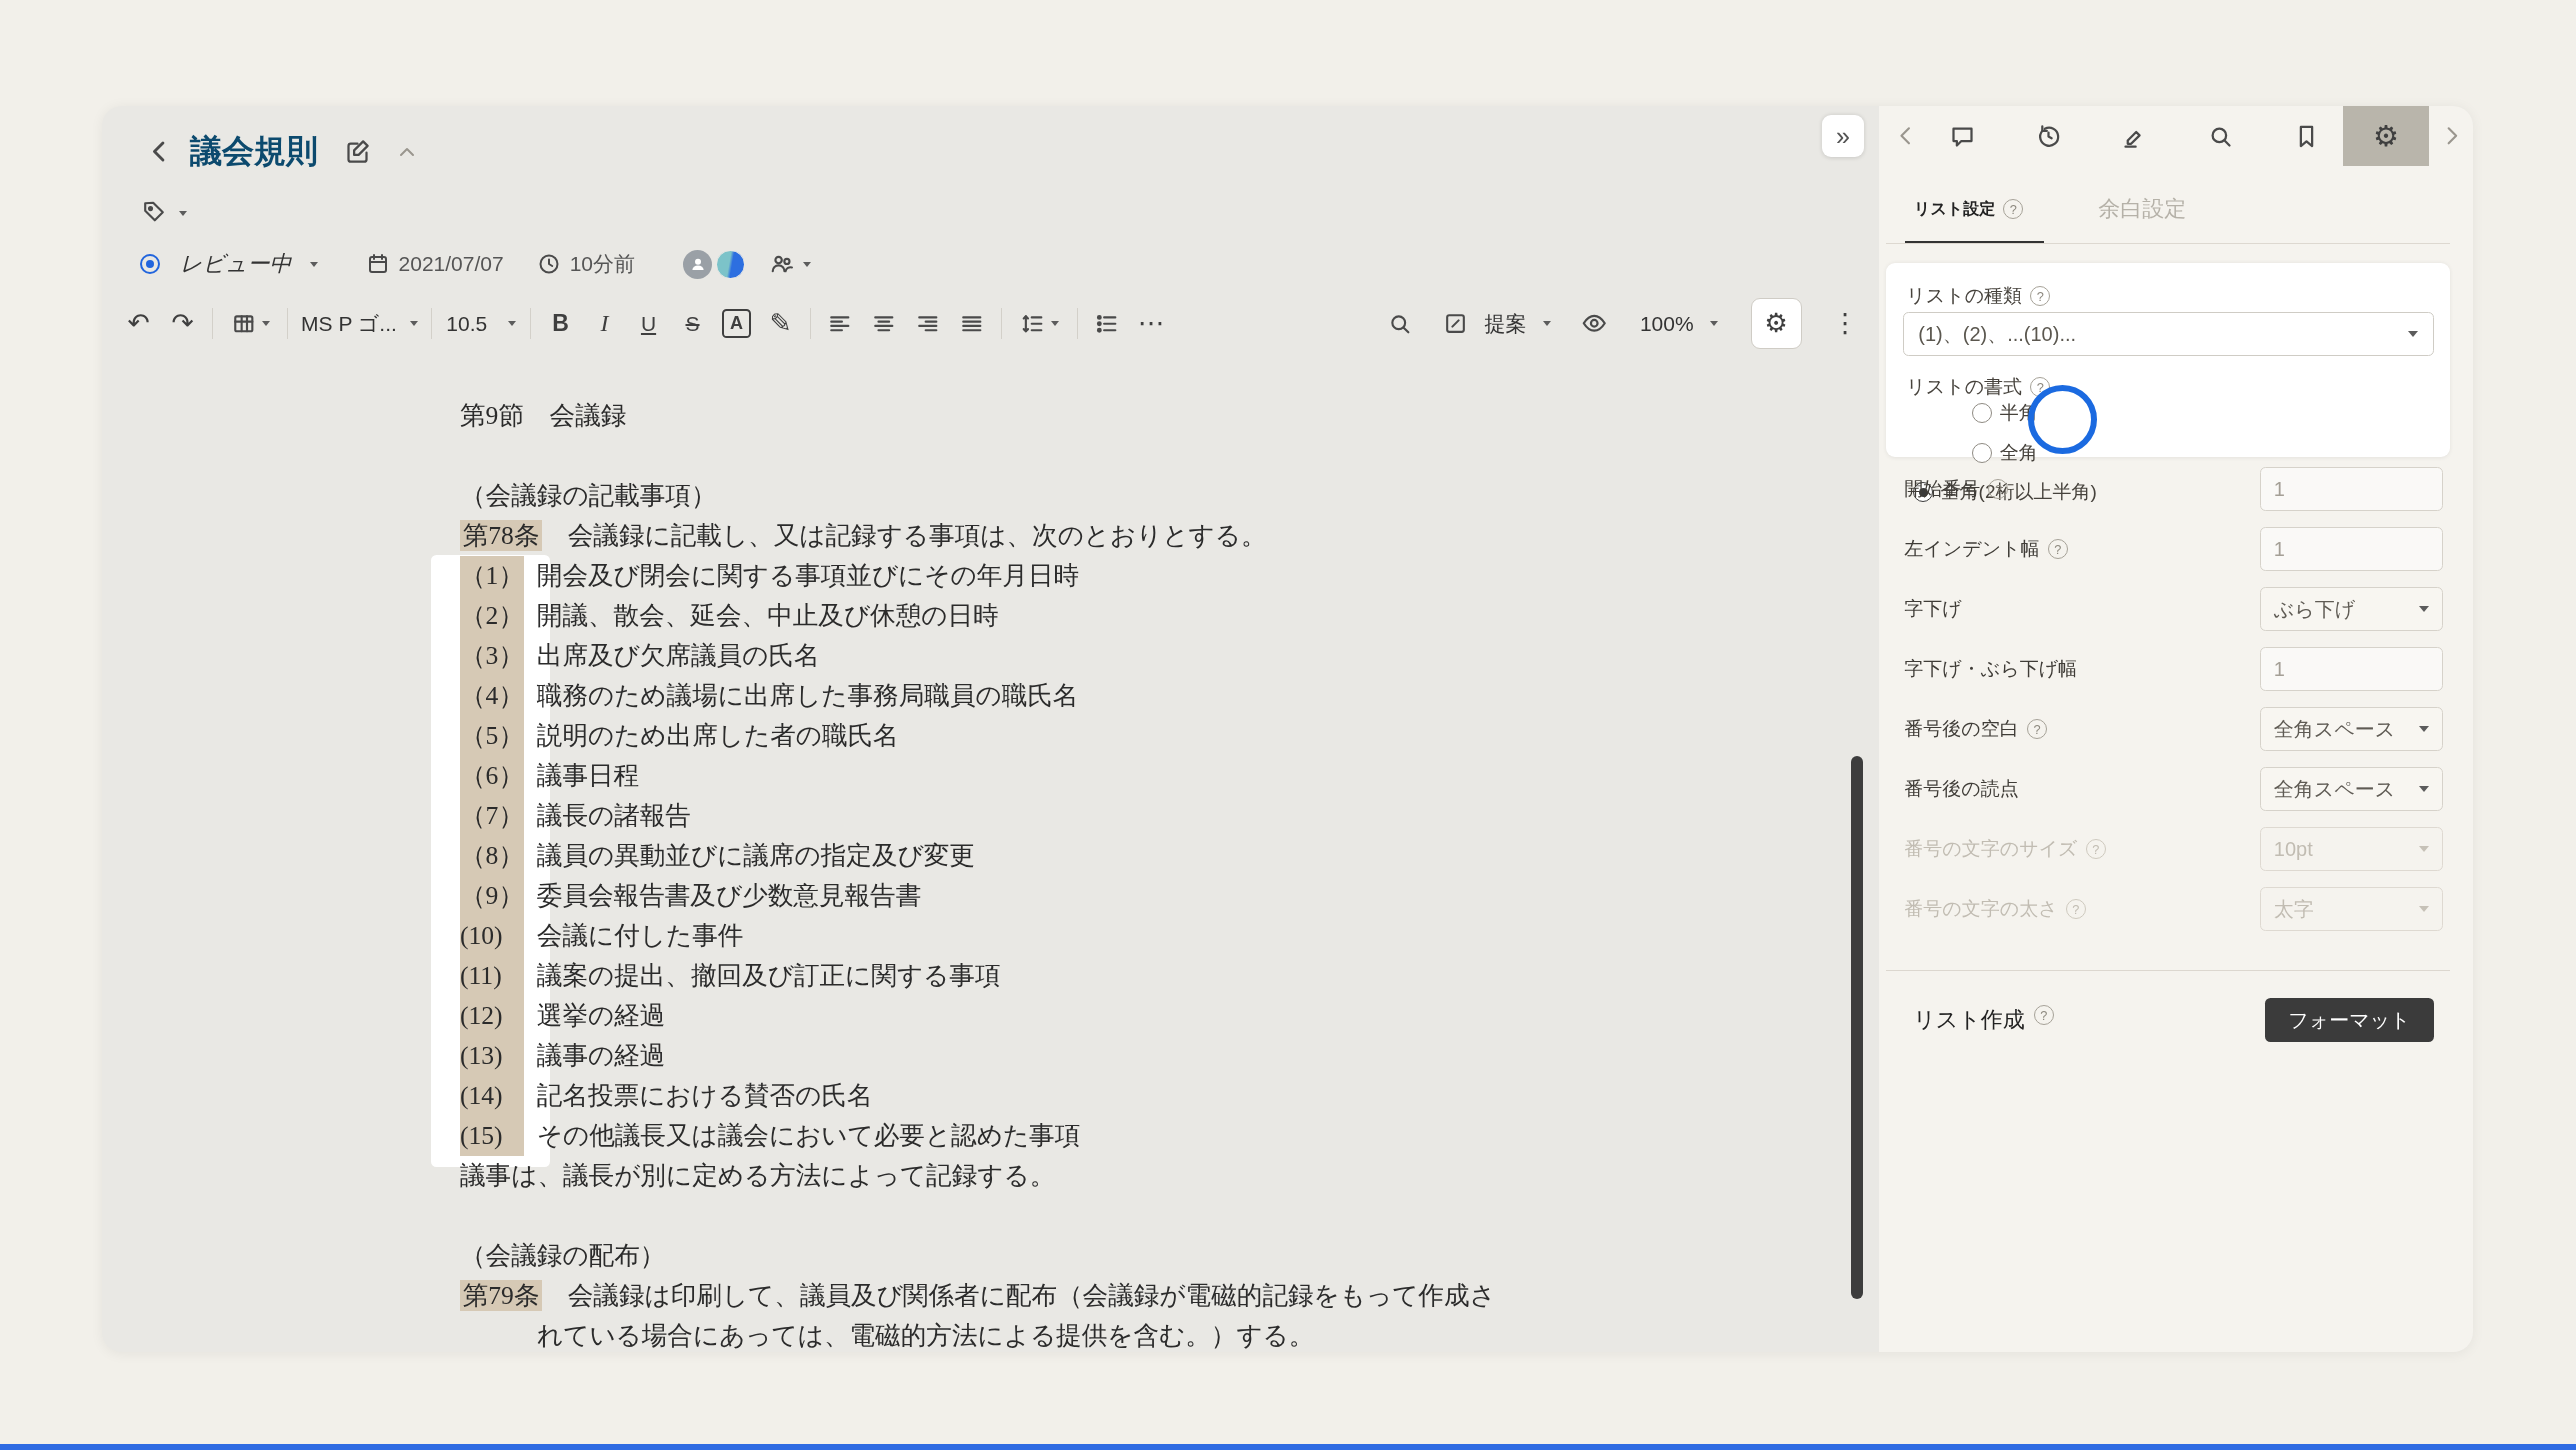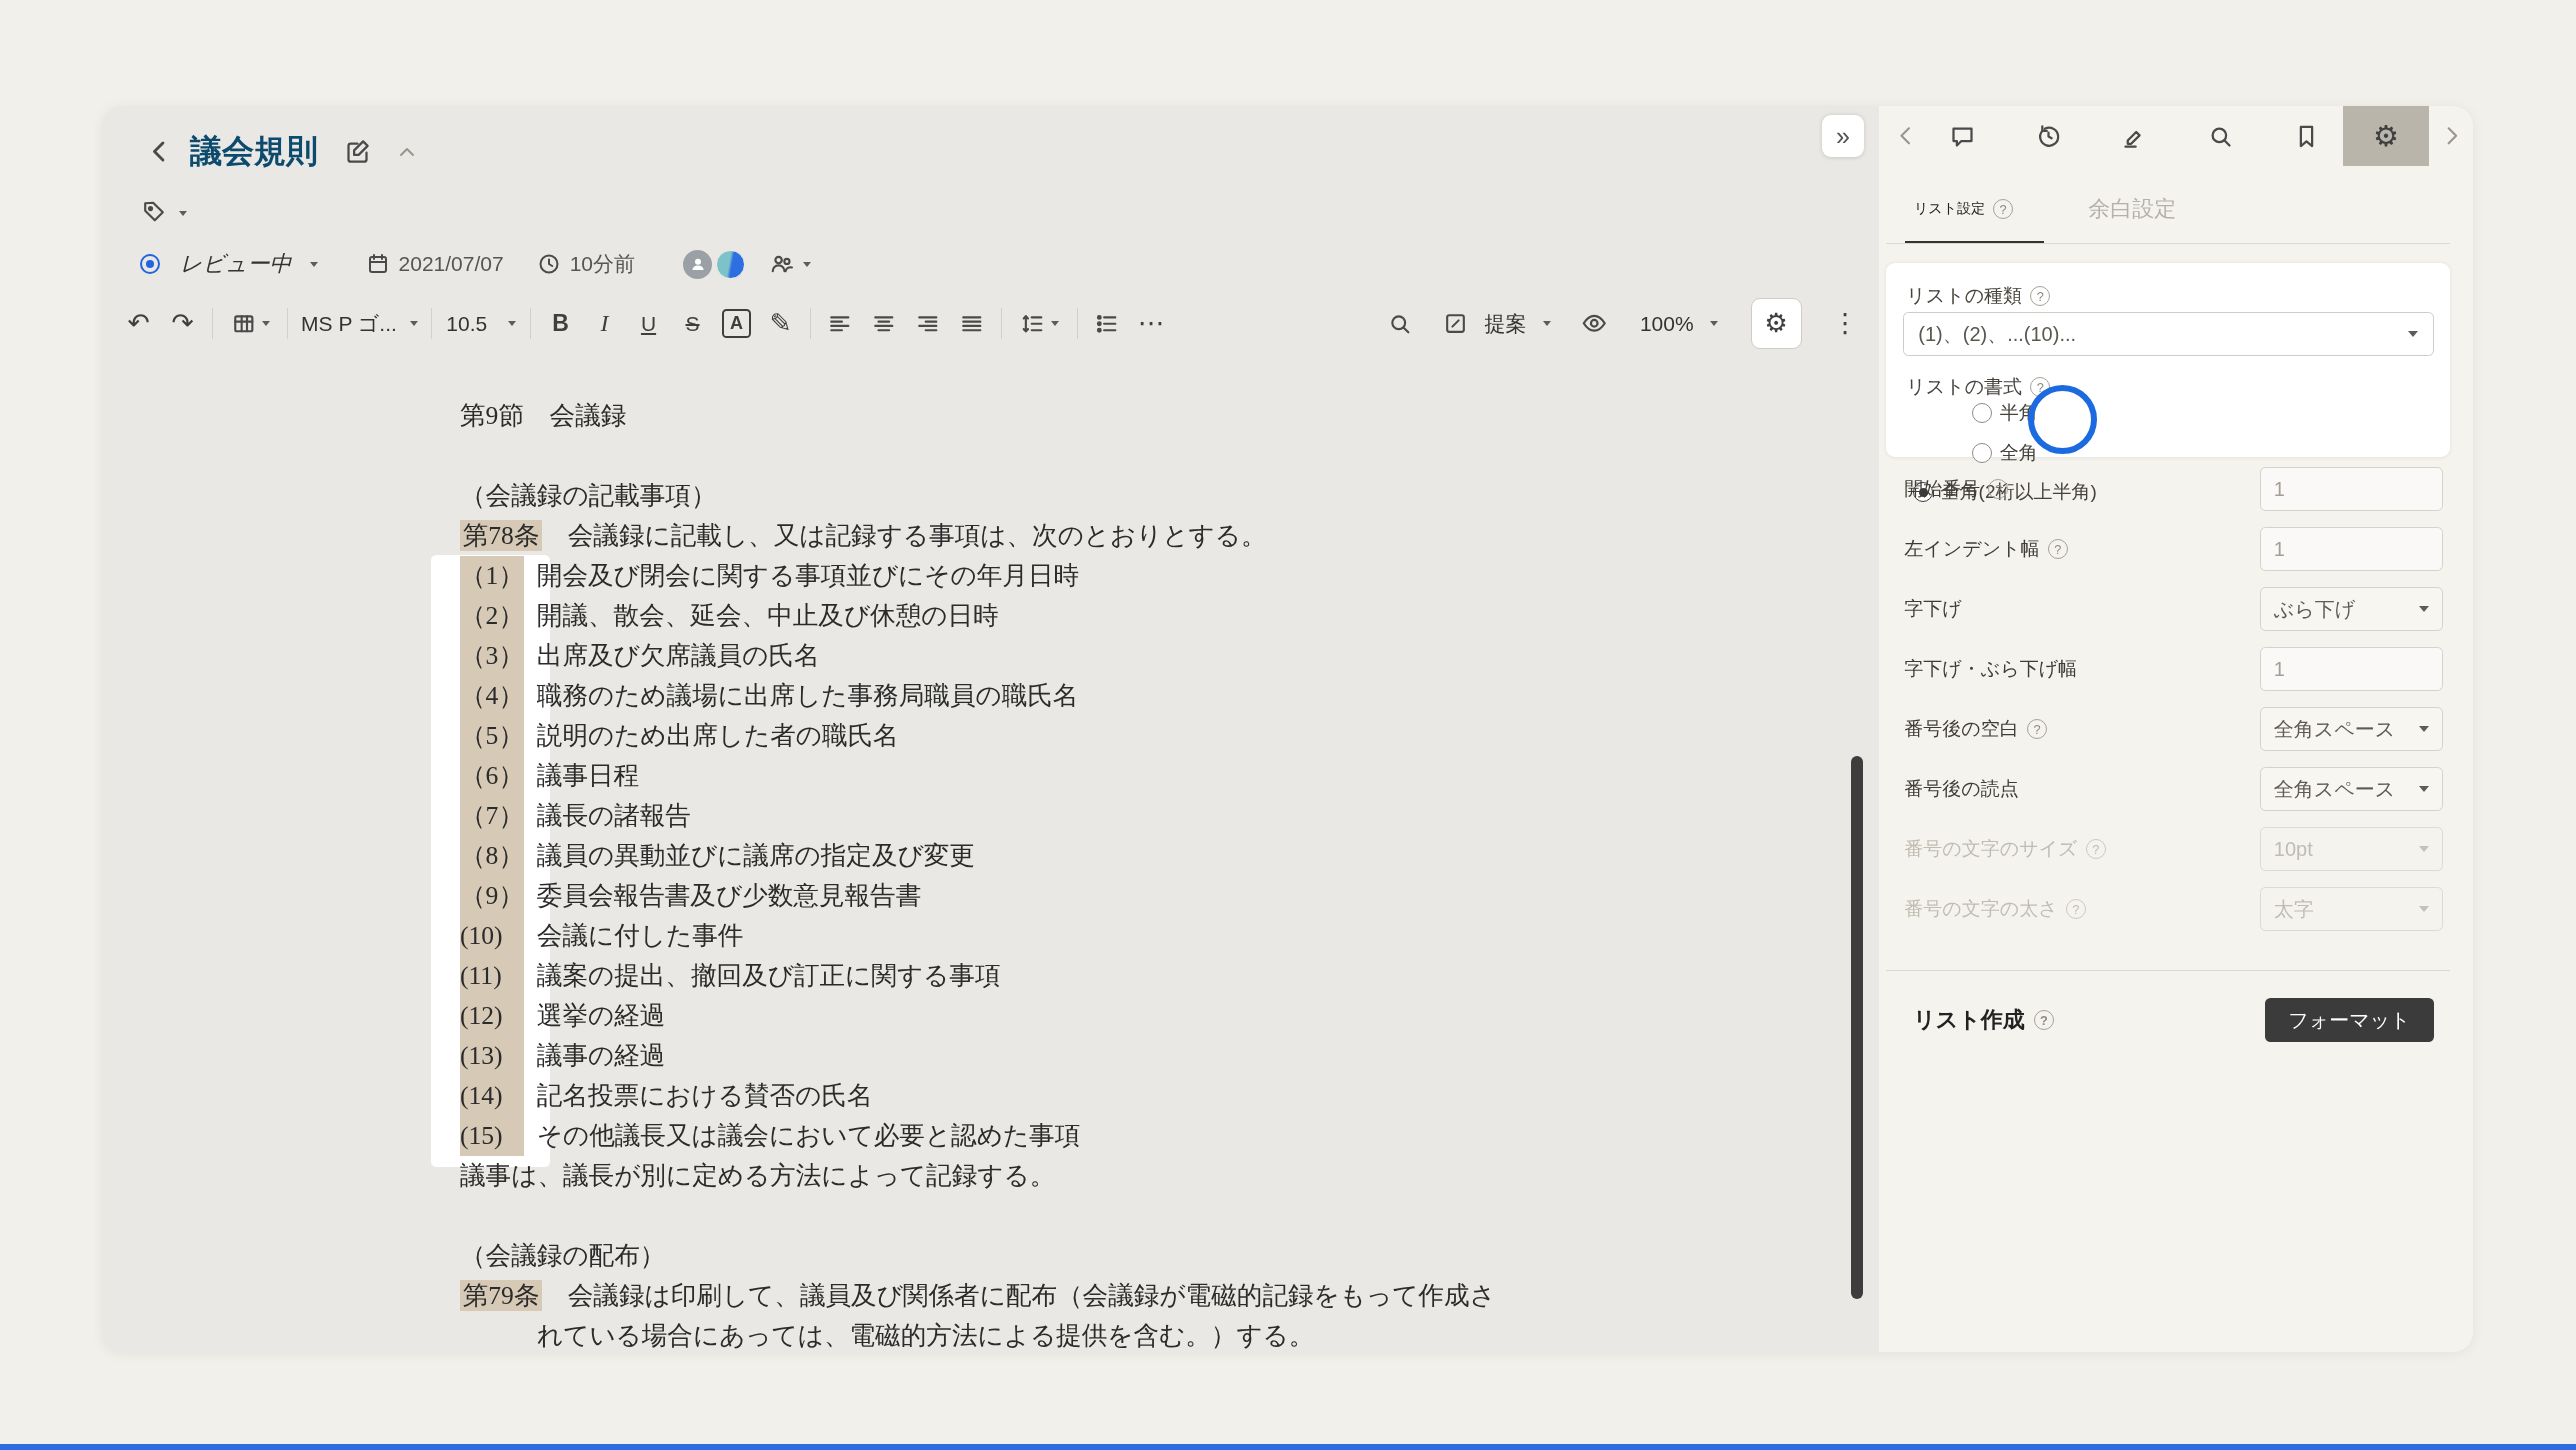--- a/index.html
+++ b/index.html
@@ -62,21 +62,21 @@
   
   .panel { position:absolute; right:0; top:0; width:594px; height:100%; background:#f5f3ee; }
   .pib { position:absolute; top:0; height:60px; display:flex; align-items:center; justify-content:center; cursor:pointer; }
   #pi-back{left:3.7px;width:48px;} #pi-comment{left:58px;width:51px;} #pi-history{left:144px;width:51px;}
   #pi-highlight{left:230px;width:51px;} #pi-search{left:316px;width:51px;} #pi-bookmark{left:402px;width:51px;}
   #pi-gear{left:464px;width:86px;background:#b9b5ab;} #pi-next{left:552px;width:40px;}
   .pib .glyph { font-size:29px; color:#3f3f3f; }
 
   .panel-tabs { position:absolute; top:88px; left:35px; display:flex; align-items:center; gap:75px; }
   .tab { display:flex; align-items:center; gap:8.2px; cursor:pointer; }
-  .tab-active { font-size:14px; font-weight:normal; color:#222; }
+  .tab-active { font-size:16px; font-weight:bold; color:#222; }
   .tab-inactive { font-size:22px; color:#b5b1a8; }
   .tab-underline { position:absolute; top:135px; left:25.6px; width:139px; height:2.7px; background:#333; }
   .tabs-divider { position:absolute; top:137px; left:7.3px; width:564px; height:0.9px; background:#ddd8d0; }
 
   .help { width:20px; height:20px; border:1.4px solid #a6a298; border-radius:50%; font-size:12.8px; color:#8d897f;
           display:inline-flex; align-items:center; justify-content:center; flex:none; cursor:pointer; }
 
   .panel-card { position:absolute; left:7.3px; top:157px; width:564px; height:194px; background:#fff; border-radius:9px; box-shadow:0 0.9px 4.6px rgba(0,0,0,.07); }
   .card-label { position:absolute; left:20px; display:flex; align-items:center; gap:8.2px; font-size:19px; color:#46423c; }
   .card-select { position:absolute; left:16.4px; top:49px; width:531px; height:44px; border:0.9px solid #cfccc5; border-radius:5.5px;
@@ -96,21 +96,21 @@
   input.ctrl { background:rgba(255,255,255,.5); color:#a49f96; font-family:inherit; outline:none; }
   .ctrl-select { background:#f8f6f1; color:#5f5b54; cursor:pointer; }
   .ctrl-select .caret { margin-left:auto; }
   .form-row.disabled .form-label { color:#c1bcb2; }
   .form-row.disabled .help { border-color:#cfcabf; color:#c1bcb2; }
   .form-row.disabled .ctrl-select { color:#c1bcb2; border-color:#ded9d1; background:transparent; }
   .form-row.disabled .caret { border-top-color:#c6c1b7; }
 
   .panel-divider { position:absolute; left:7.3px; top:864px; width:564px; height:0.9px; background:#dcd7cf; }
   .panel-footer { position:absolute; left:7.3px; top:892px; width:564px; height:44px; display:flex; align-items:center; padding:0 16.4px 0 27px; }
-  .footer-label { display:flex; align-items:center; gap:9px; font-size:22px; font-weight:bold; color:#222; }
+  .footer-label { display:flex; gap:9px; font-size:22px; font-weight:normal; color:#222; }
   .format-btn { margin-left:auto; width:169px; height:44px; background:#3b3b3b; color:#fff; border:none; border-radius:5.5px;
                 font-size:20px; display:flex; align-items:center; justify-content:center; cursor:pointer; font-family:inherit; }
 
   .bottom-bar { position:absolute; left:0; bottom:0; width:100%; height:7.3px; background:#2f6be2; }
 
   svg.i { stroke:#4a4a4a; fill:none; stroke-width:2; stroke-linecap:round; stroke-linejoin:round; }
   svg.i.gray { stroke:#9a968e; }
 </style>
 </head>
 <body>

